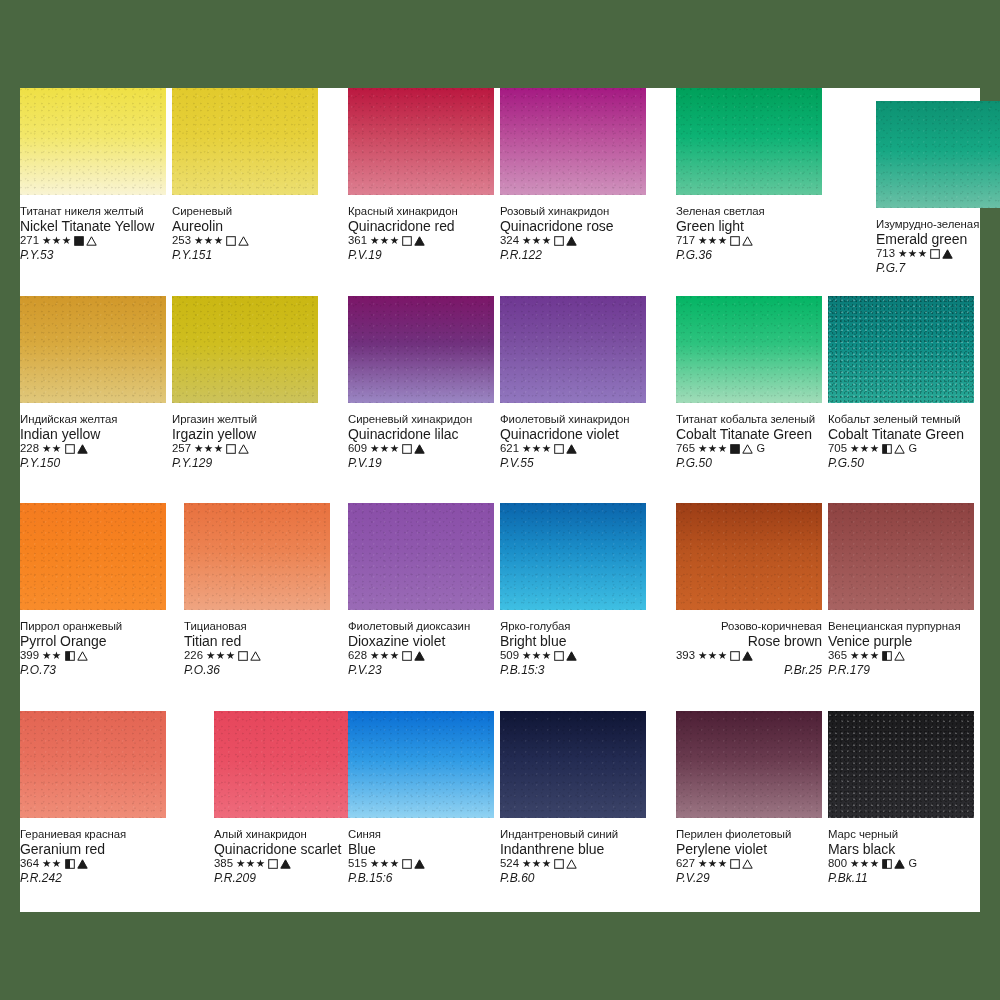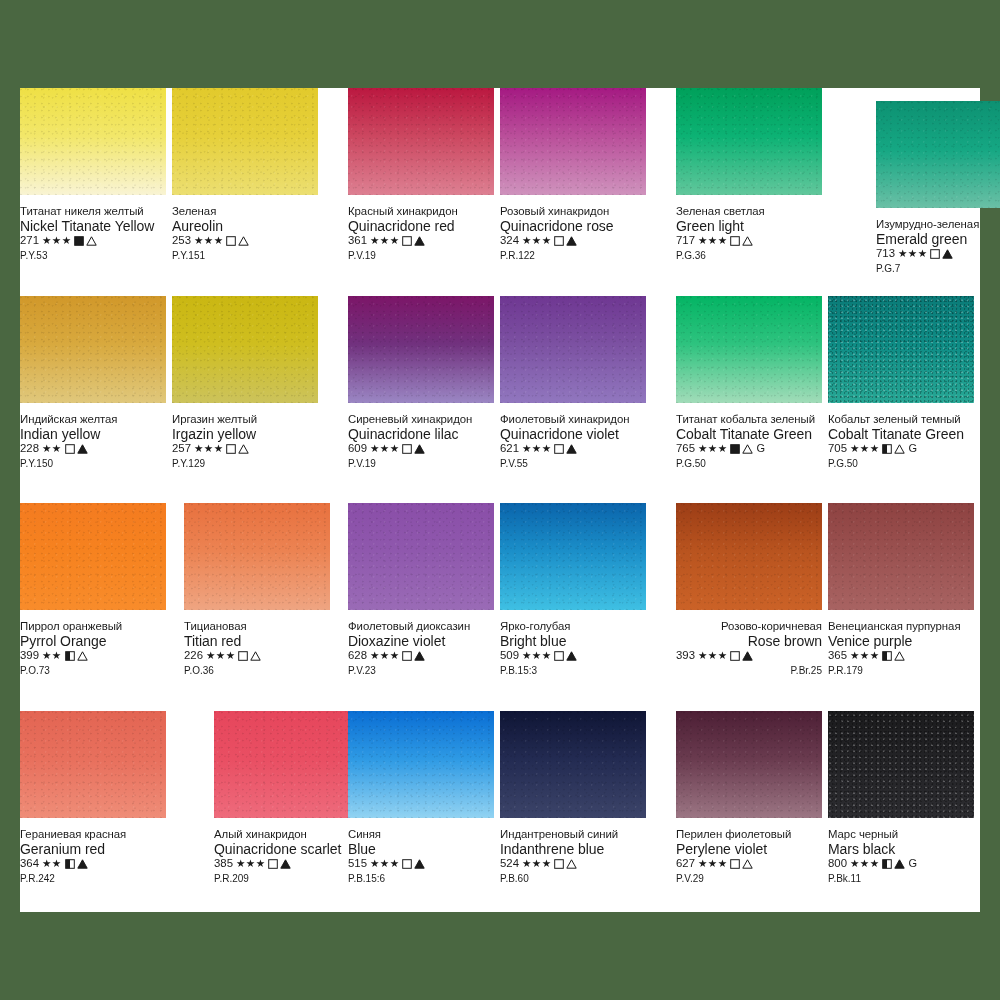--- a/index.html
+++ b/index.html
@@ -85,23 +85,24 @@
     white-space: nowrap;
     display: flex;
     align-items: center;
     gap: 0;
   }
   .codeline .num { margin-right: 3px; }
   .codeline .stars { letter-spacing: 0.4px; margin-right: 3px; font-size: 10.5px; }
   .codeline .gl { margin-right: 2px; display: inline-flex; align-items: center; }
   .codeline .gletter { margin-left: 1px; font-size: 11px; }
   .pigline {
-    font-size: 10px;
+    font-size: 12px;
     line-height: 15px;
     white-space: nowrap;
+    font-style: italic;
   }
   svg.gly { display: block; }
 </style>
 </head>
 <body>
 
 <div id="page">
   <div id="sheet">
     <div class="grid" id="grid">
         <div class="cell" style="left: 0px; top: 0px;">
@@ -128,21 +129,21 @@
             </div>
             <div class="pigline">P.Y.53</div>
           </div>
         </div>
         <div class="cell" style="left: 152px; top: 0px;">
           <div class="swatch">
             <div class="grad" style="background: linear-gradient(rgb(226, 202, 44) 0%, rgb(230, 208, 58) 45%, rgb(236, 223, 114) 100%);"></div>
             <div class="tex"></div>
           </div>
           <div class="labels">
-            <div class="name-ru">Зеленая</div>
+            <div class="name-ru">Сиреневый</div>
             <div class="name-en">Aureolin</div>
             <div class="codeline">
               <span class="num">253</span>
               <span class="stars">★★★</span>
               <span class="gl">
                 <svg class="gly" width="10" height="10" viewBox="0 0 10 10">
                   <rect x="0.7" y="0.7" width="8.6" height="8.6" stroke="#1b1b1b" stroke-width="1" fill="none"></rect>
                 </svg>
               </span>
               <span class="gl">

